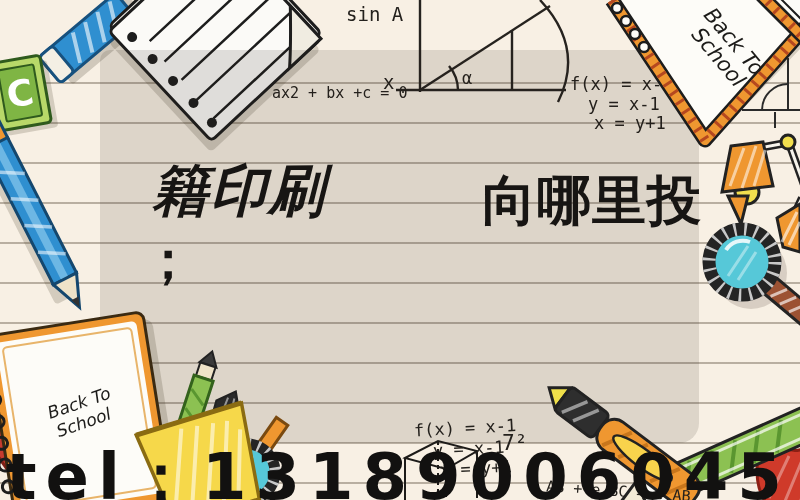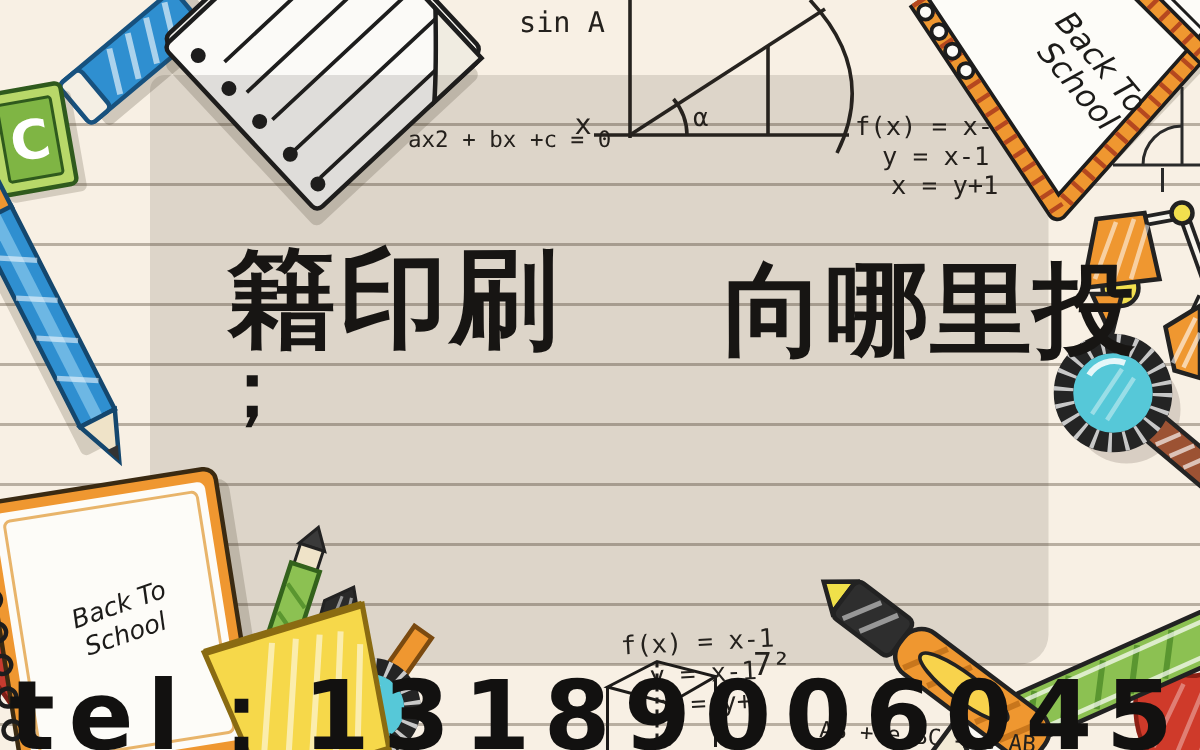--- a/index.html
+++ b/index.html
@@ -9,22 +9,22 @@
     background:repeating-linear-gradient(to bottom,
       transparent 0px,transparent 38px,
       rgba(122,110,94,.5) 38px,rgba(122,110,94,.5) 40px);}
   .overlay{position:absolute;left:100px;top:50px;width:599px;height:393px;
     background:rgba(42,33,20,.13);border-radius:10px 46px 20px 10px;}
   svg.layer{position:absolute;left:0;top:0;width:800px;height:500px;display:block;}
   .mono{font-family:"DejaVu Sans Mono",monospace;fill:#24211d;}
   .hand{font-family:"DejaVu Sans",sans-serif;font-style:italic;fill:#1c1b19;}
   .headline{position:absolute;color:#171513;font-weight:900;line-height:1;
     font-family:"DejaVu Sans",sans-serif;white-space:nowrap;}
-  .h1a{left:152px;top:163px;font-size:72px;letter-spacing:2px;}
-  .h1b{left:482px;top:174px;font-size:68px;letter-spacing:1px;}
+  .h1a{left:152px;top:163px;font-size:56px;letter-spacing:2px;font-style:italic;}
+  .h1b{left:482px;top:174px;font-size:54px;letter-spacing:1px;}
   .h2{left:142px;top:234px;font-size:52px;}
   .phone{position:absolute;left:6px;top:434px;font-size:64px;font-weight:800;
     color:#121110;letter-spacing:9px;white-space:nowrap;
     font-family:"DejaVu Sans",sans-serif;}
 </style>
 </head>
 <body>
 
 <div class="stage">
 

